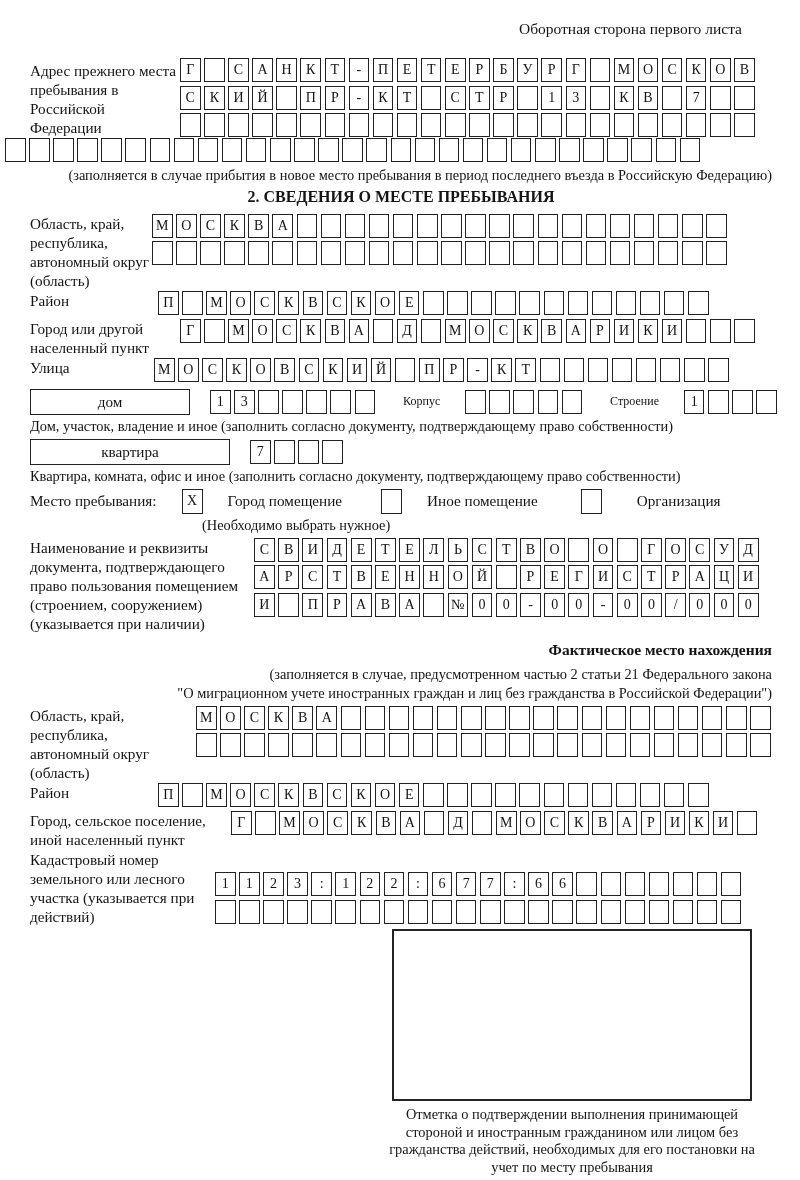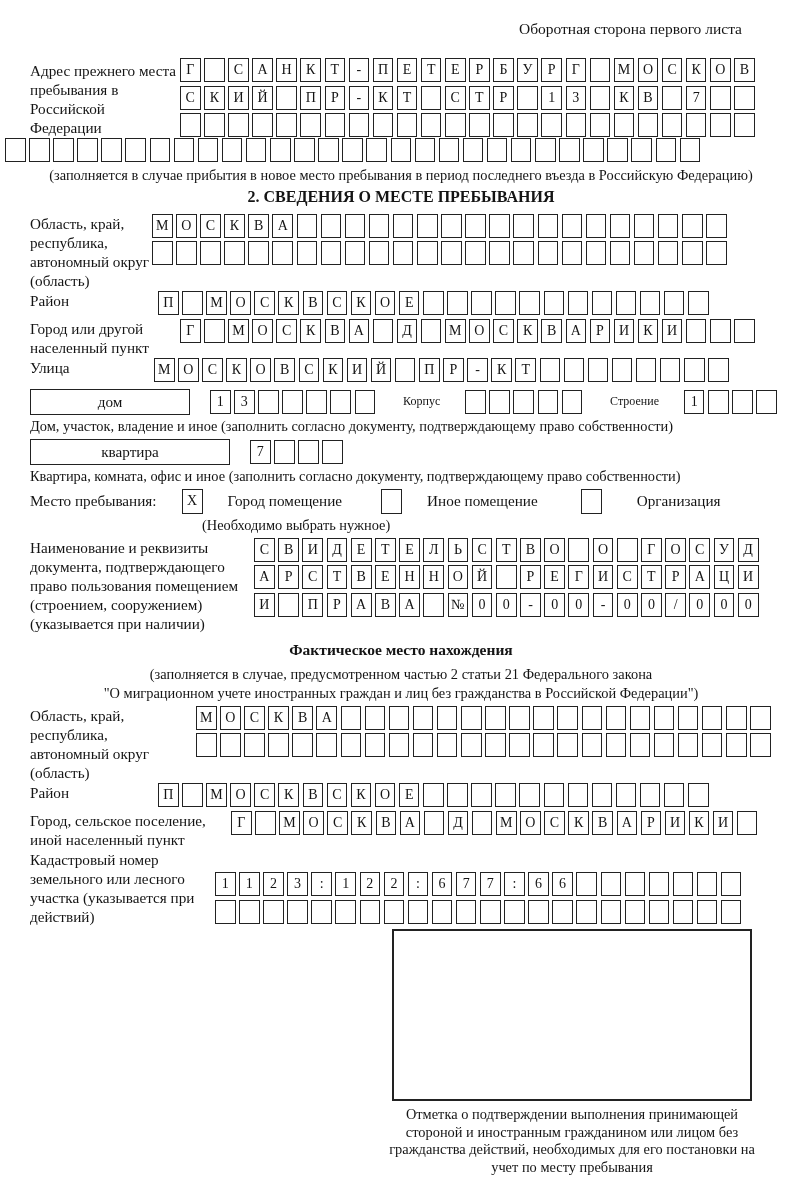--- a/index.html
+++ b/index.html
@@ -20,24 +20,24 @@
     display:flex; align-items:center; justify-content:center;
     font-size:14px; line-height:1;
   }
 
   .frow { display:flex; align-items:flex-start; margin-bottom:1px; }
   .flbl { flex:none; font-size:15.2px; line-height:19px; }
   .w150 { width:150px; } .w122 { width:122px; } .w134 { width:134px; }
   .w195 { width:195px; } .w170 { width:170px; } .w224 { width:224px; }
 
   .caption { font-size:14.4px; line-height:18px; margin:1px 0 4px 0; }
-  .center { text-align:center; }
+  .center { text-align:right; }
 
   .sec-title { text-align:center; font-weight:bold; font-size:16px; margin:4px 0 8px 0; }
-  .sub-title { text-align:center; font-weight:bold; font-size:15.5px; margin:8px 0 6px 0; }
+  .sub-title { text-align:right; font-weight:bold; font-size:15.5px; margin:8px 0 6px 0; }
 
   .fullrow { margin-left:-25px; margin-top:1px; }
 
   
   .inline-row { display:flex; align-items:center; gap:20px; margin:3px 0 2px 0; }
   .widebox {
     box-sizing:border-box; border:1.5px solid #222; height:26px;
     display:flex; align-items:center; justify-content:center;
     font-size:15.2px; flex:none;
   }

